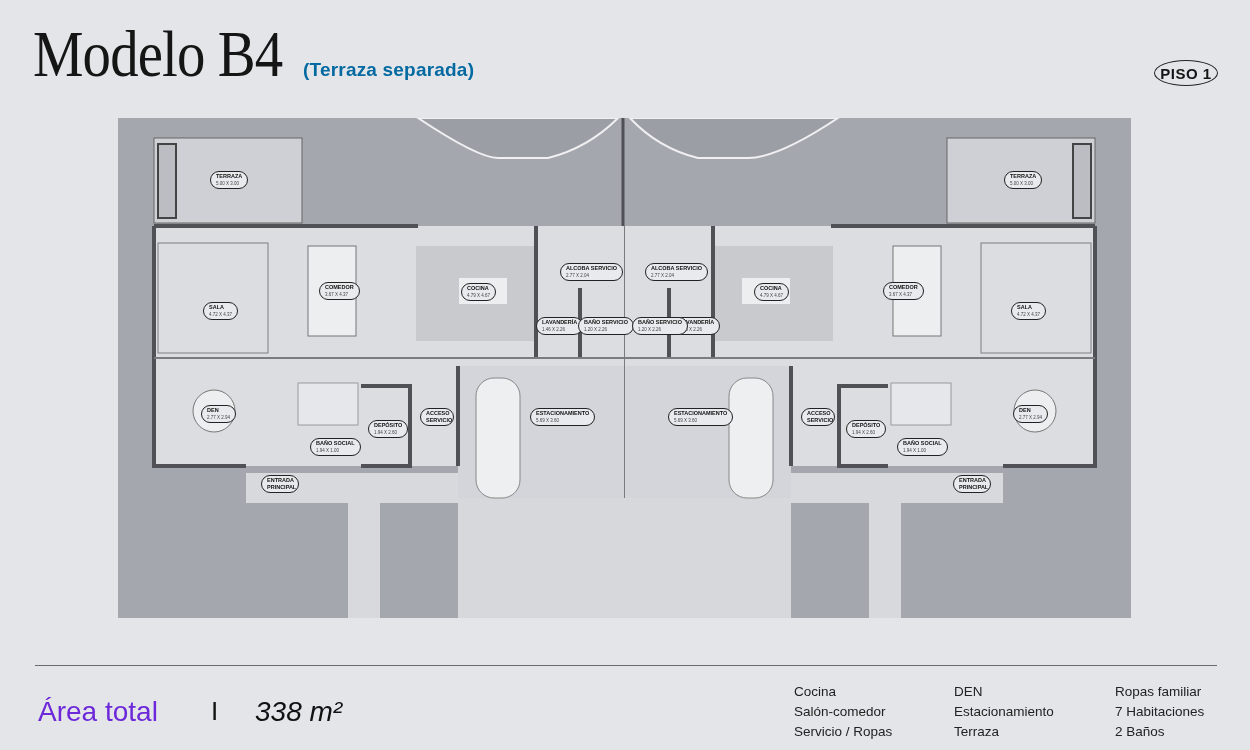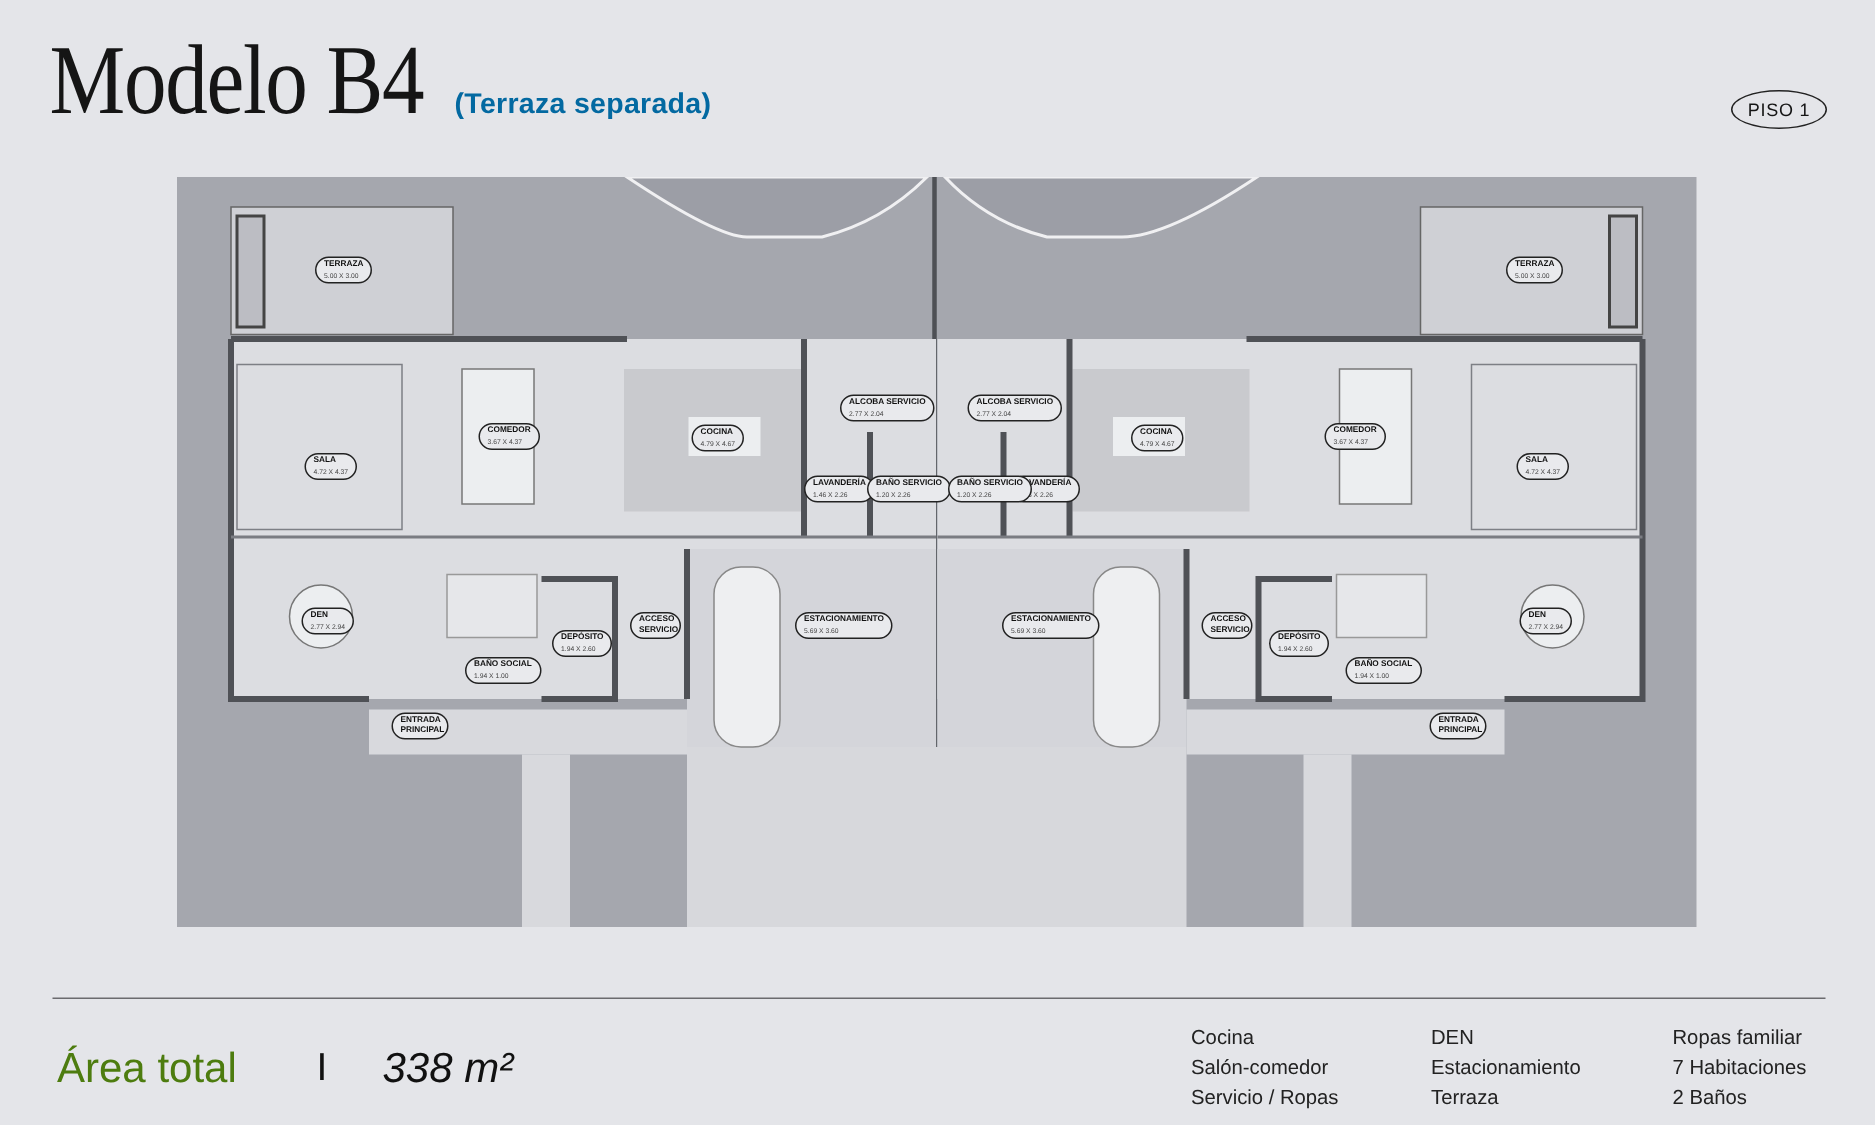--- a/index.html
+++ b/index.html
@@ -1,26 +1,26 @@
 <!DOCTYPE html>
 <html><head>
 <meta charset="utf-8">
 <style>
   html,body{margin:0;padding:0;}
   body{width:1250px;height:750px;background:#e4e5e9;position:relative;overflow:hidden;font-family:"Liberation Sans",sans-serif;color:#151515;}
   .title{position:absolute;left:33px;top:14px;font-family:"Liberation Serif","DejaVu Serif",serif;font-size:66px;line-height:80px;letter-spacing:-1px;transform:scaleX(0.86);transform-origin:left top;white-space:nowrap;}
   .subtitle{position:absolute;left:303px;top:59px;font-size:19px;font-weight:bold;color:#0369a1;letter-spacing:0.2px;}
-  .piso{position:absolute;left:1154px;top:60px;width:62px;height:24px;border:1.2px solid #222;border-radius:50%;font-size:12px;font-weight:normal;display:flex;align-items:center;justify-content:center;letter-spacing:0.5px;}
+  .piso{position:absolute;left:1154px;top:60px;width:62px;height:24px;border:1.2px solid #222;border-radius:50%;font-size:15px;font-weight:bold;display:flex;align-items:center;justify-content:center;letter-spacing:0.5px;}
   .plan{position:absolute;left:118px;top:118px;width:1013px;height:500px;background:#a5a7ae;overflow:hidden;}
   .plan svg{display:block;}
   .lbl{position:absolute;border:1px solid #222;border-radius:10px;background:#e9eaed;padding:1px 5px;text-align:left;line-height:7px;white-space:nowrap;}
   .lbl .n{display:block;font-size:5.5px;font-weight:bold;color:#111;}
   .lbl .d{display:block;font-size:4.5px;color:#444;}
   .rule{position:absolute;left:35px;top:665px;width:1182px;height:1px;background:#6b6b6f;}
-  .area-label{position:absolute;left:38px;top:696px;font-size:28px;color:#4d7c0f;}
+  .area-label{position:absolute;left:38px;top:696px;font-size:28px;color:#6d28d9;}
   .area-sep{position:absolute;left:211px;top:696px;font-size:26px;color:#111;}
   .area-val{position:absolute;left:255px;top:696px;font-size:28px;color:#111;font-style:italic;}
   .feat{position:absolute;top:682px;font-size:13.5px;line-height:20px;color:#222;}
   .feat div{white-space:nowrap;}
 </style>
 </head>
 <body>
 
 <div class="title">Modelo B4</div>
 <div class="subtitle">(Terraza separada)</div>

